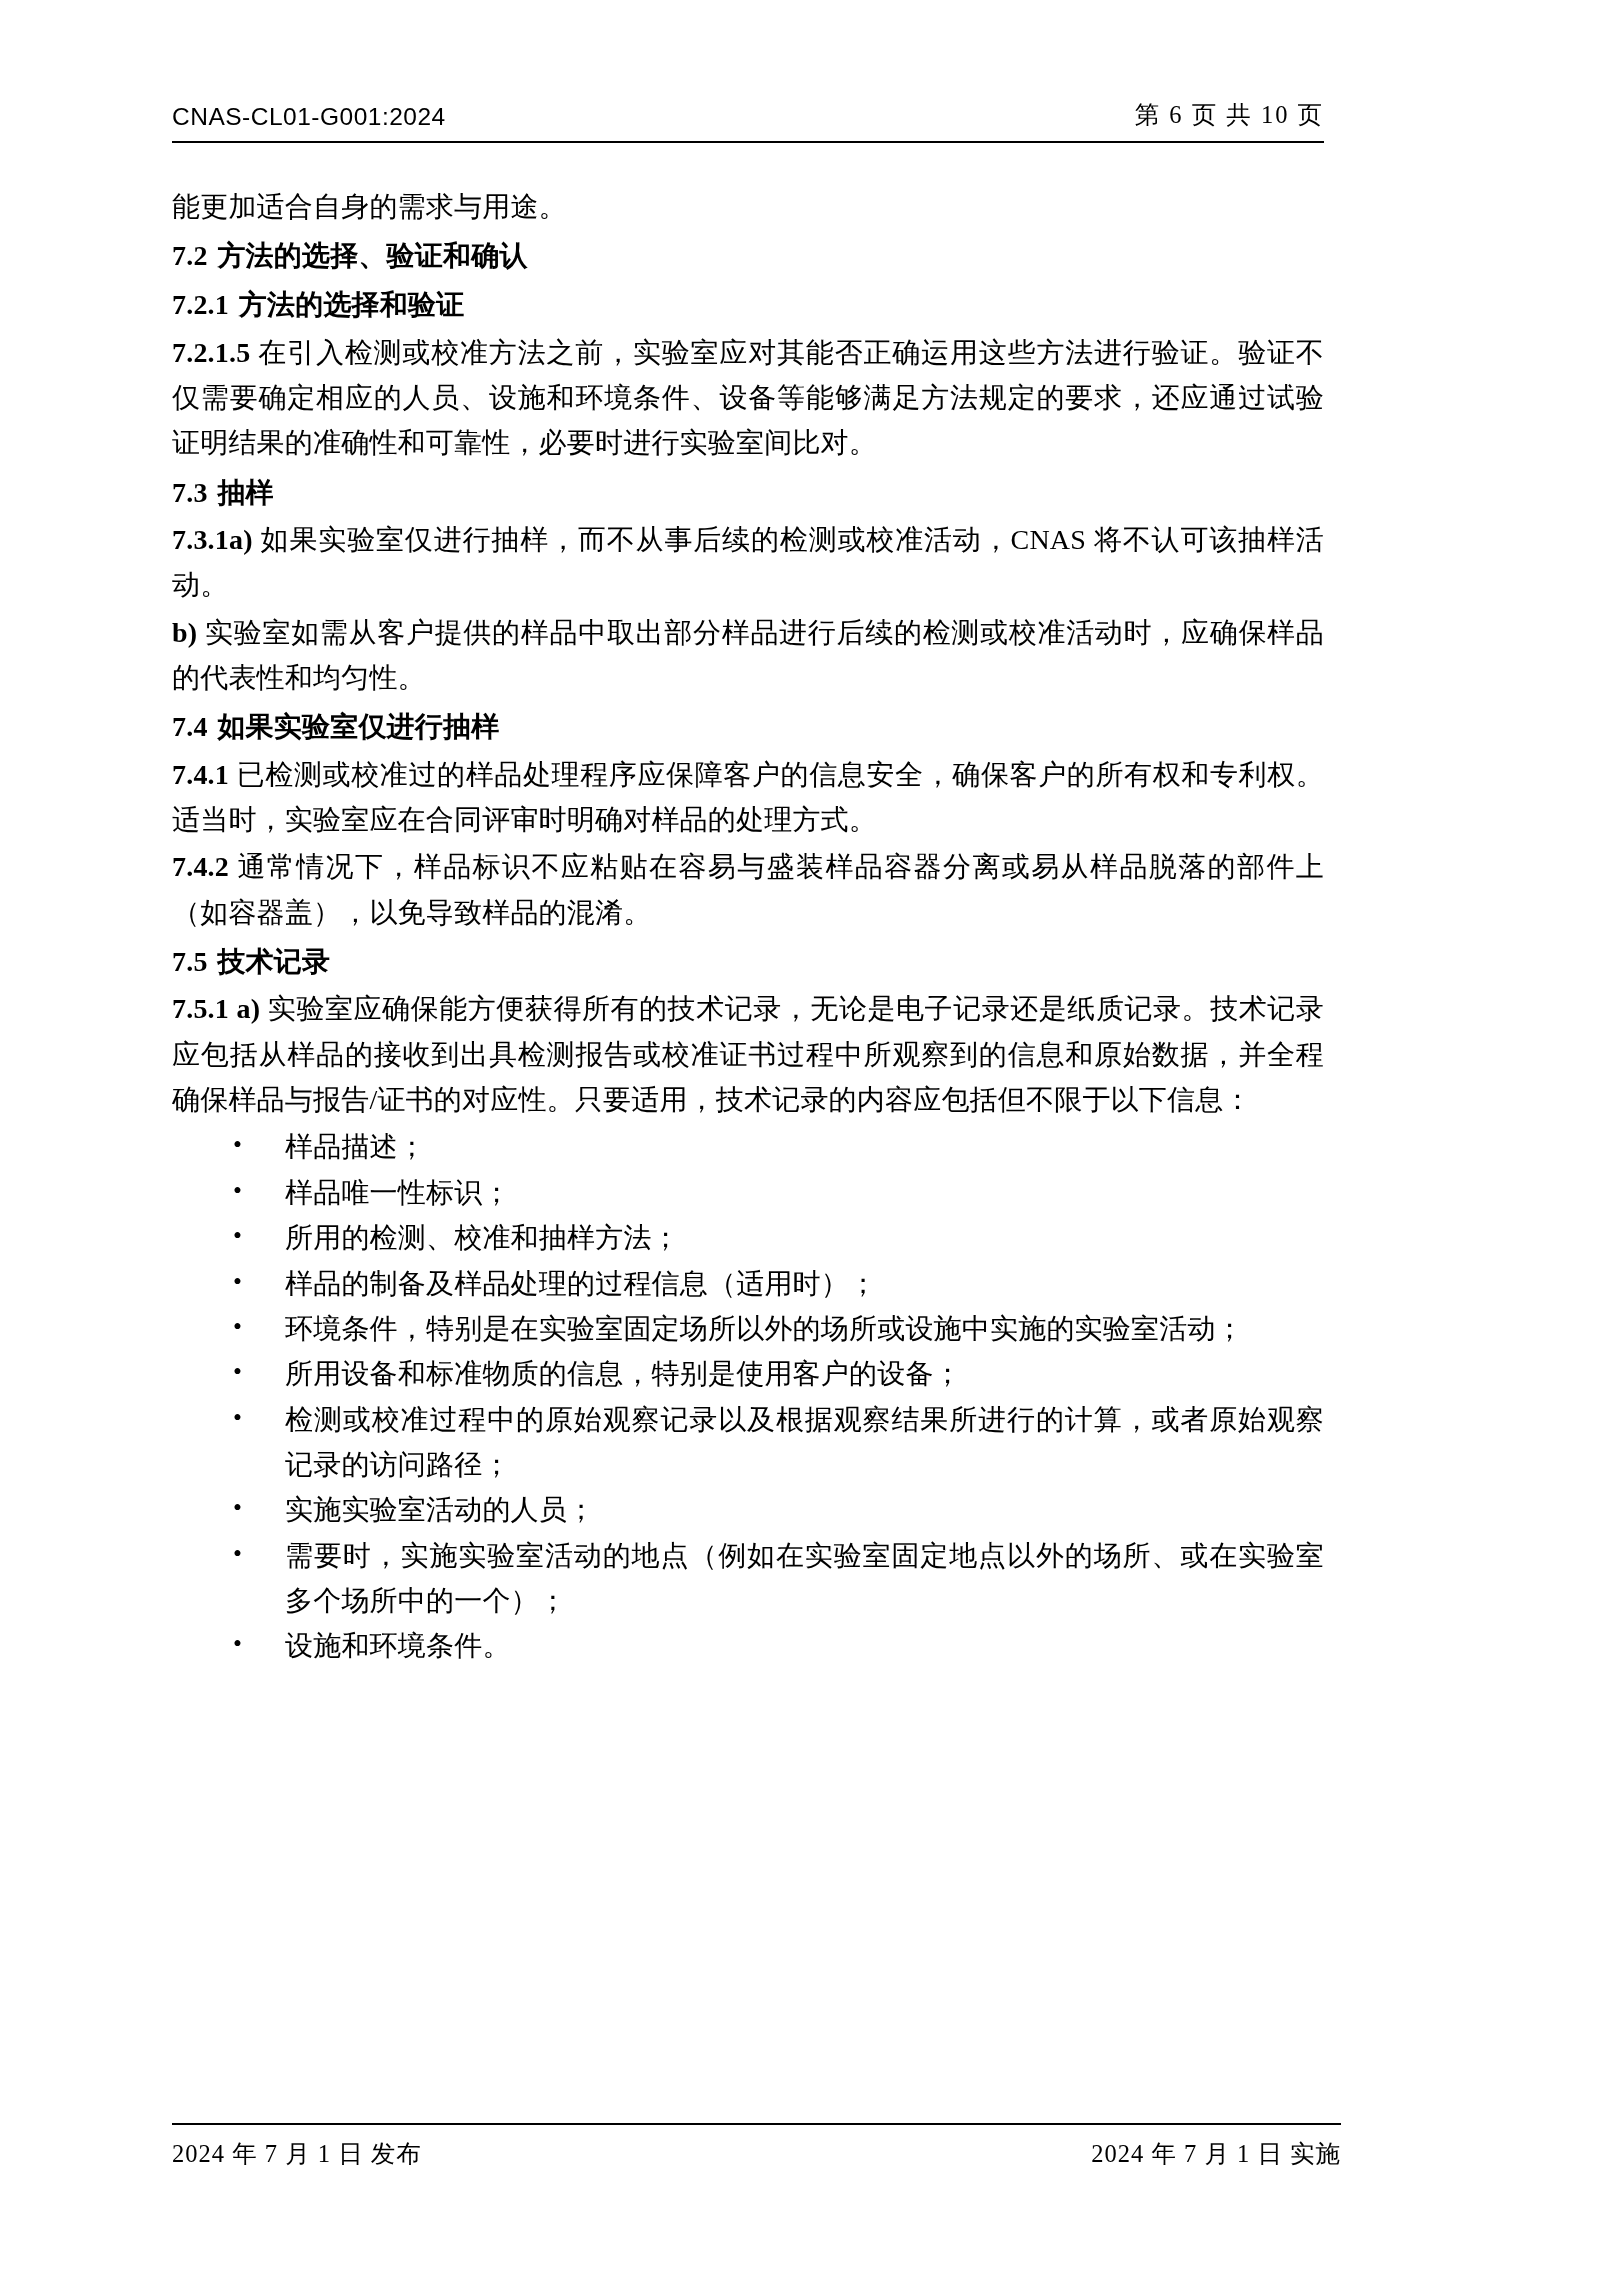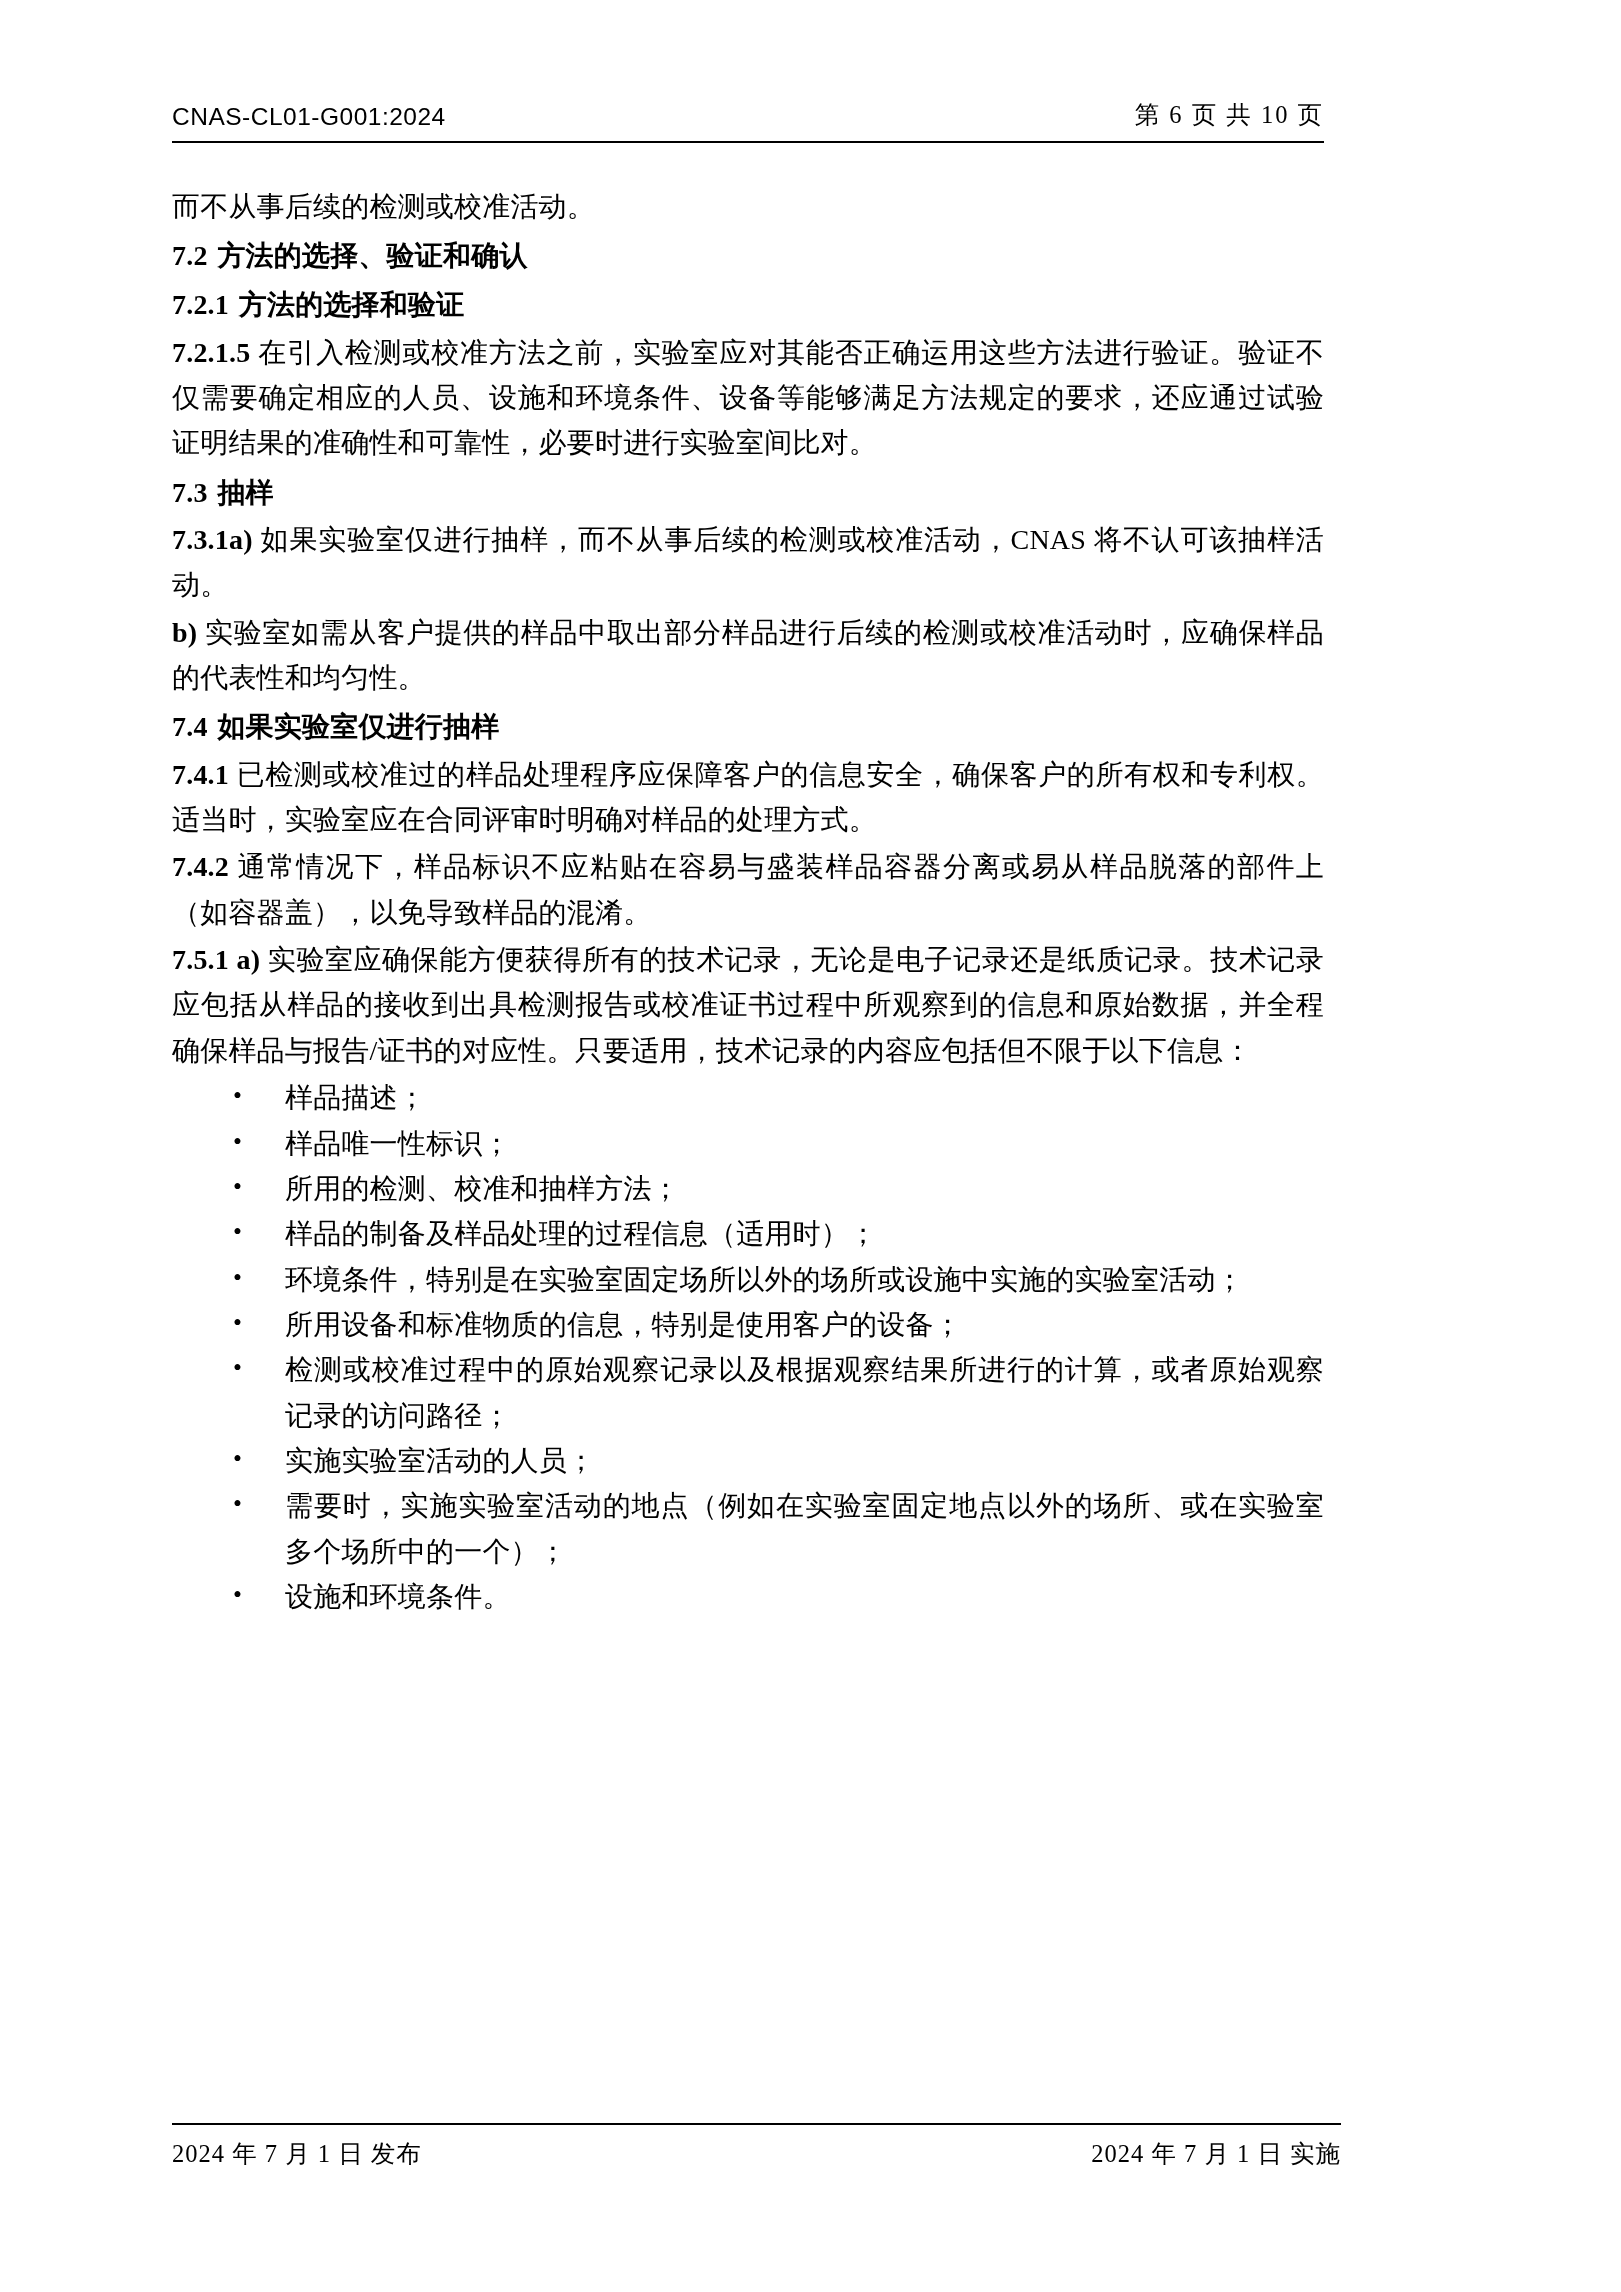--- a/index.html
+++ b/index.html
@@ -108,21 +108,21 @@
 
 <div class="page">
 
   <div class="header">
     <div class="header-left">CNAS-CL01-G001:2024</div>
     <div class="header-right">第 6 页 共 10 页</div>
   </div>
 
   <div class="body">
 
-    <p class="para">而不从事后续的检测或校准活动。</p>
+    <p class="para">能更加适合自身的需求与用途。</p>
 
     <p class="heading">
       <span class="num">7.2</span><span>方法的选择、验证和确认</span>
     </p>
 
     <p class="heading">
       <span class="num">7.2.1</span><span>方法的选择和验证</span>
     </p>
 
     <p class="para">
@@ -151,20 +151,23 @@
     <p class="para">
       <span class="lead">7.4.1</span>
       <span>已检测或校准过的样品处理程序应保障客户的信息安全，确保客户的所有权和专利权。适当时，实验室应在合同评审时明确对样品的处理方式。</span>
     </p>
 
     <p class="para">
       <span class="lead">7.4.2</span>
       <span>通常情况下，样品标识不应粘贴在容易与盛装样品容器分离或易从样品脱落的部件上（如容器盖），以免导致样品的混淆。</span>
     </p>
 
+    <p class="heading">
+      <span class="num">7.5</span><span>技术记录</span>
+    </p>
 
     <p class="para">
       <span class="lead">7.5.1 a)</span>
       <span>实验室应确保能方便获得所有的技术记录，无论是电子记录还是纸质记录。技术记录应包括从样品的接收到出具检测报告或校准证书过程中所观察到的信息和原始数据，并全程确保样品与报告/证书的对应性。只要适用，技术记录的内容应包括但不限于以下信息：</span>
     </p>
 
     <ul class="bullets">
       <li><span class="dot">•</span><span>样品描述；</span></li>
       <li><span class="dot">•</span><span>样品唯一性标识；</span></li>
       <li><span class="dot">•</span><span>所用的检测、校准和抽样方法；</span></li>

